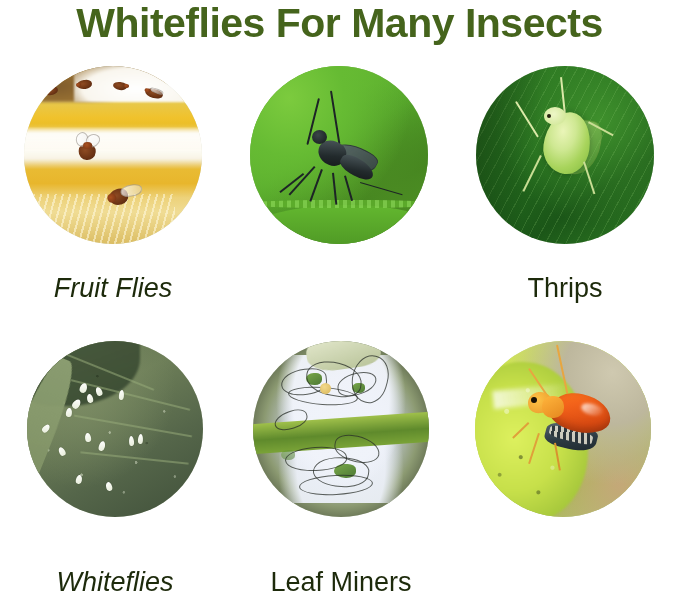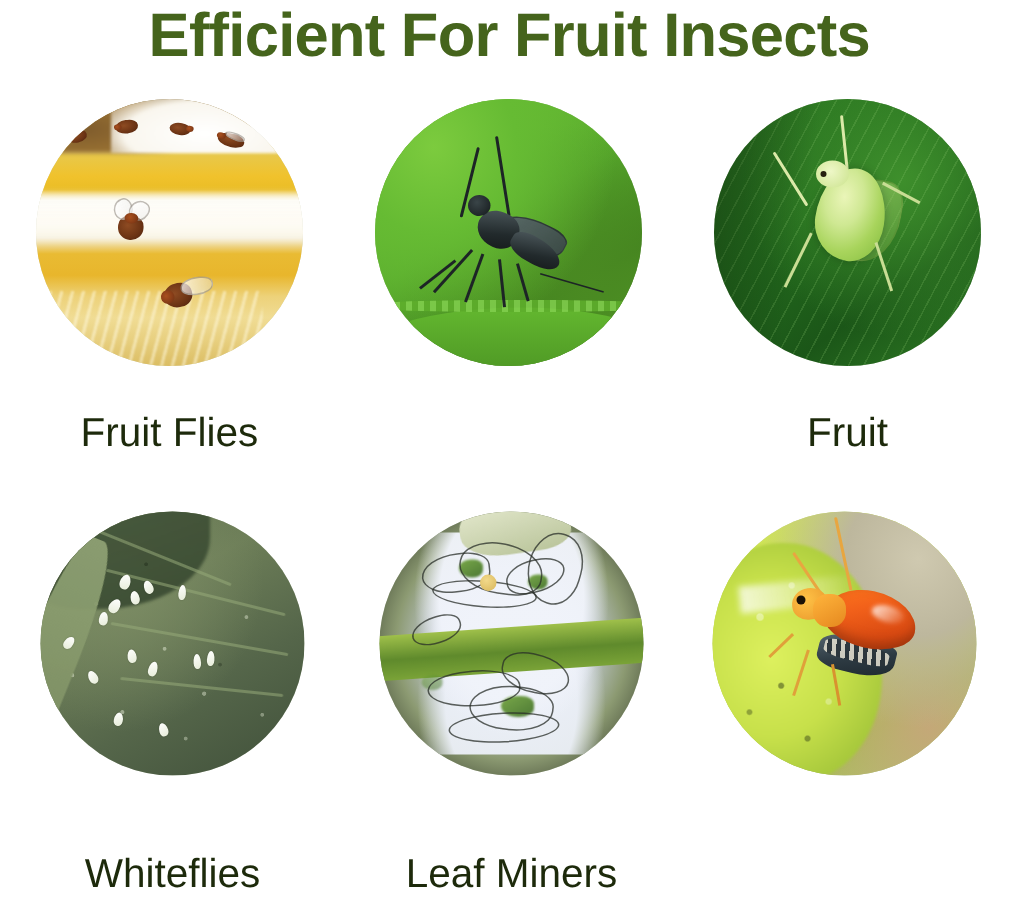--- a/index.html
+++ b/index.html
@@ -34,21 +34,21 @@
   }
   .row { position:absolute; left:0; width:679px; height:266px; }
   .row-1 { top:0; }
   .row-2 { top:275px; }
 
   .cell {
     position:absolute;
     width:226px;
     height:266px;
   }
-  .cell-0 { left:0px; }
+  .cell-0 { left:0px;font-style:italic; }
   .cell-1 { left:226px; }
   .cell-2 { left:452px; }
   
   .row-2 .cell-0 { left:2px; }
   .row-2 .cell-1 { left:228px; }
   .row-2 .cell-2 { left:450px; }
 
   .photo {
     position:absolute;
     top:0;
@@ -355,21 +355,21 @@
   }
   .th-stripe {
     position:absolute;
     background:repeating-linear-gradient(80deg, #e9e4d4 0 3px, #2b343a 3px 6px);
     border-radius:30%;
   }
 </style>
 </head>
 <body>
 
-<div class="title">Efficient For Fruit Insects</div>
+<div class="title">Whiteflies For Many Insects</div>
 
 <div class="grid">
 
   <div class="row row-1">
 
     <div class="cell cell-0">
       <div class="photo">
         <div class="scene">
           <div class="lyr ff-bg"></div>
           <div class="lyr ff-top-dark"></div>
@@ -450,21 +450,21 @@
           <div class="aphid-wing" style="left:47%;top:30%;width:40px;height:56px;transform:rotate(10deg);"></div>
           <div class="aphid-body" style="left:38%;top:26%;width:46px;height:62px;transform:rotate(8deg);"></div>
           <div class="aphid-head" style="left:38%;top:23%;width:22px;height:18px;"></div>
           <div class="aphid-eye" style="left:40%;top:27%;width:4px;height:4px;"></div>
 
           <div class="leg" style="left:36%;top:50%;width:1.6px;height:40px;background:#c9dd94;transform:rotate(26deg);"></div>
           <div class="leg" style="left:60%;top:54%;width:1.6px;height:34px;background:#c9dd94;transform:rotate(-18deg);"></div>
           <div class="leg" style="left:63%;top:32%;width:1.6px;height:28px;background:#c9dd94;transform:rotate(-62deg);"></div>
         </div>
       </div>
-      <div class="cap">Fruit</div>
+      <div class="cap">Thrips</div>
     </div>
   </div>
 
   <div class="row row-2">
 
     <div class="cell cell-1">
       <div class="photo">
         <div class="scene">
           <div class="lyr lm-bg"></div>
           <div class="lyr lm-white"></div>

